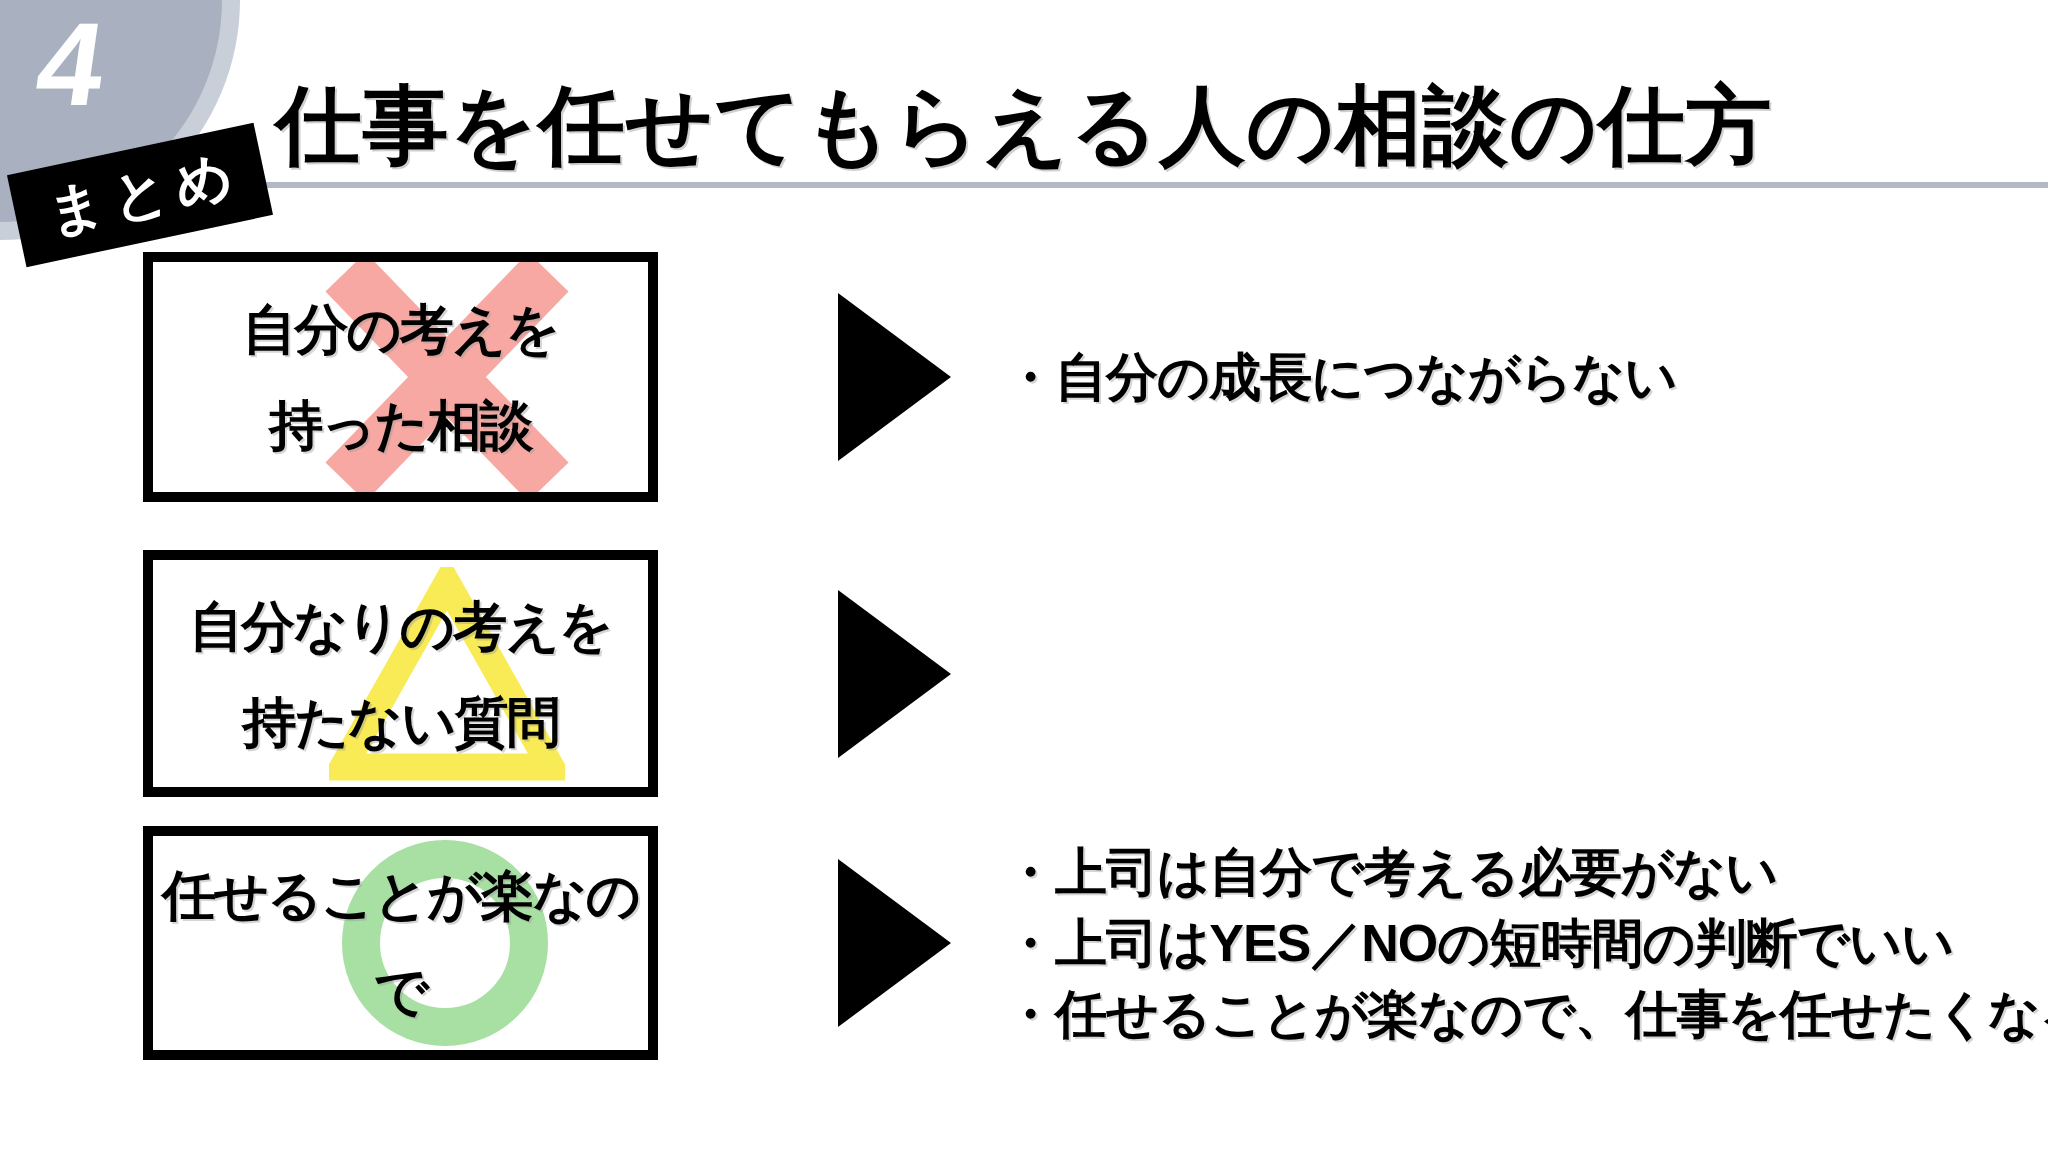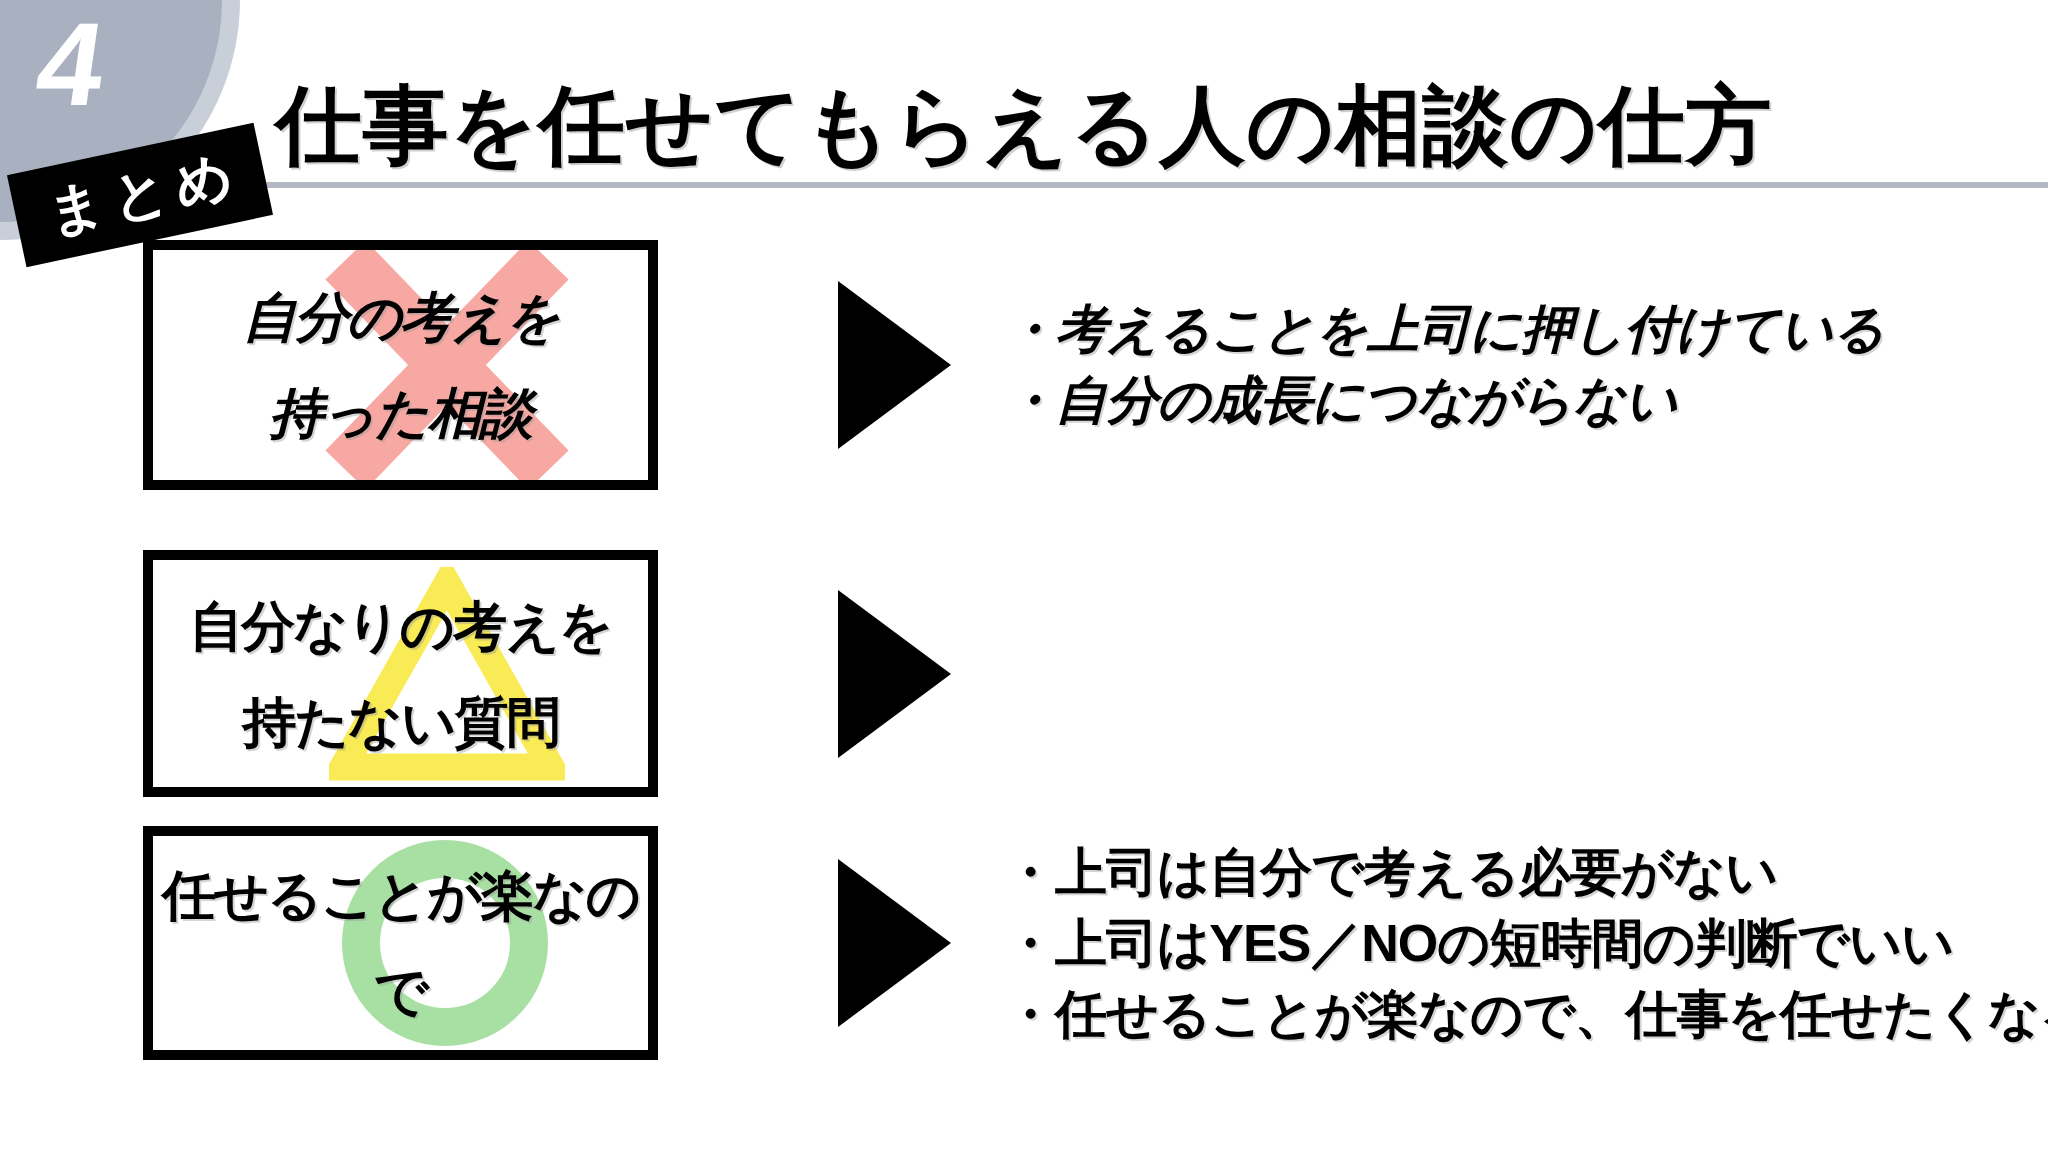--- a/index.html
+++ b/index.html
@@ -72,34 +72,33 @@
   <div class="corner-outer"></div>
   <div class="corner"></div>
   <div class="slide-number">4</div>
 
   <h1 class="title">仕事を任せてもらえる人の相談の仕方</h1>
 
   <div class="badge">
     <span>まとめ</span>
   </div>
 
-  <div class="row" style="top:240px;height:250px;font-style:italic;">
+  <div class="row" style="top:252px;height:250px;">
     <div class="box">
       <div class="mark mark-cross">
         <div class="bar a"></div>
         <div class="bar b"></div>
       </div>
       <div class="box-text">
         <div>自分の考えを</div>
         <div>持った相談</div>
       </div>
     </div>
     <div class="arrow"></div>
     <div class="bullets">
-      <div>・考えることを上司に押し付けている</div>
       <div>・自分の成長につながらない</div>
     </div>
   </div>
 
   <div class="row" style="top:550px;height:247px;">
     <div class="box">
       <svg class="mark mark-triangle" viewBox="0 0 236 214">
         <path d="M118 16 L222 200 L14 200 Z" fill="none" stroke="var(--triangle)" stroke-width="27" stroke-linejoin="miter"></path>
       </svg>
       <div class="box-text">

